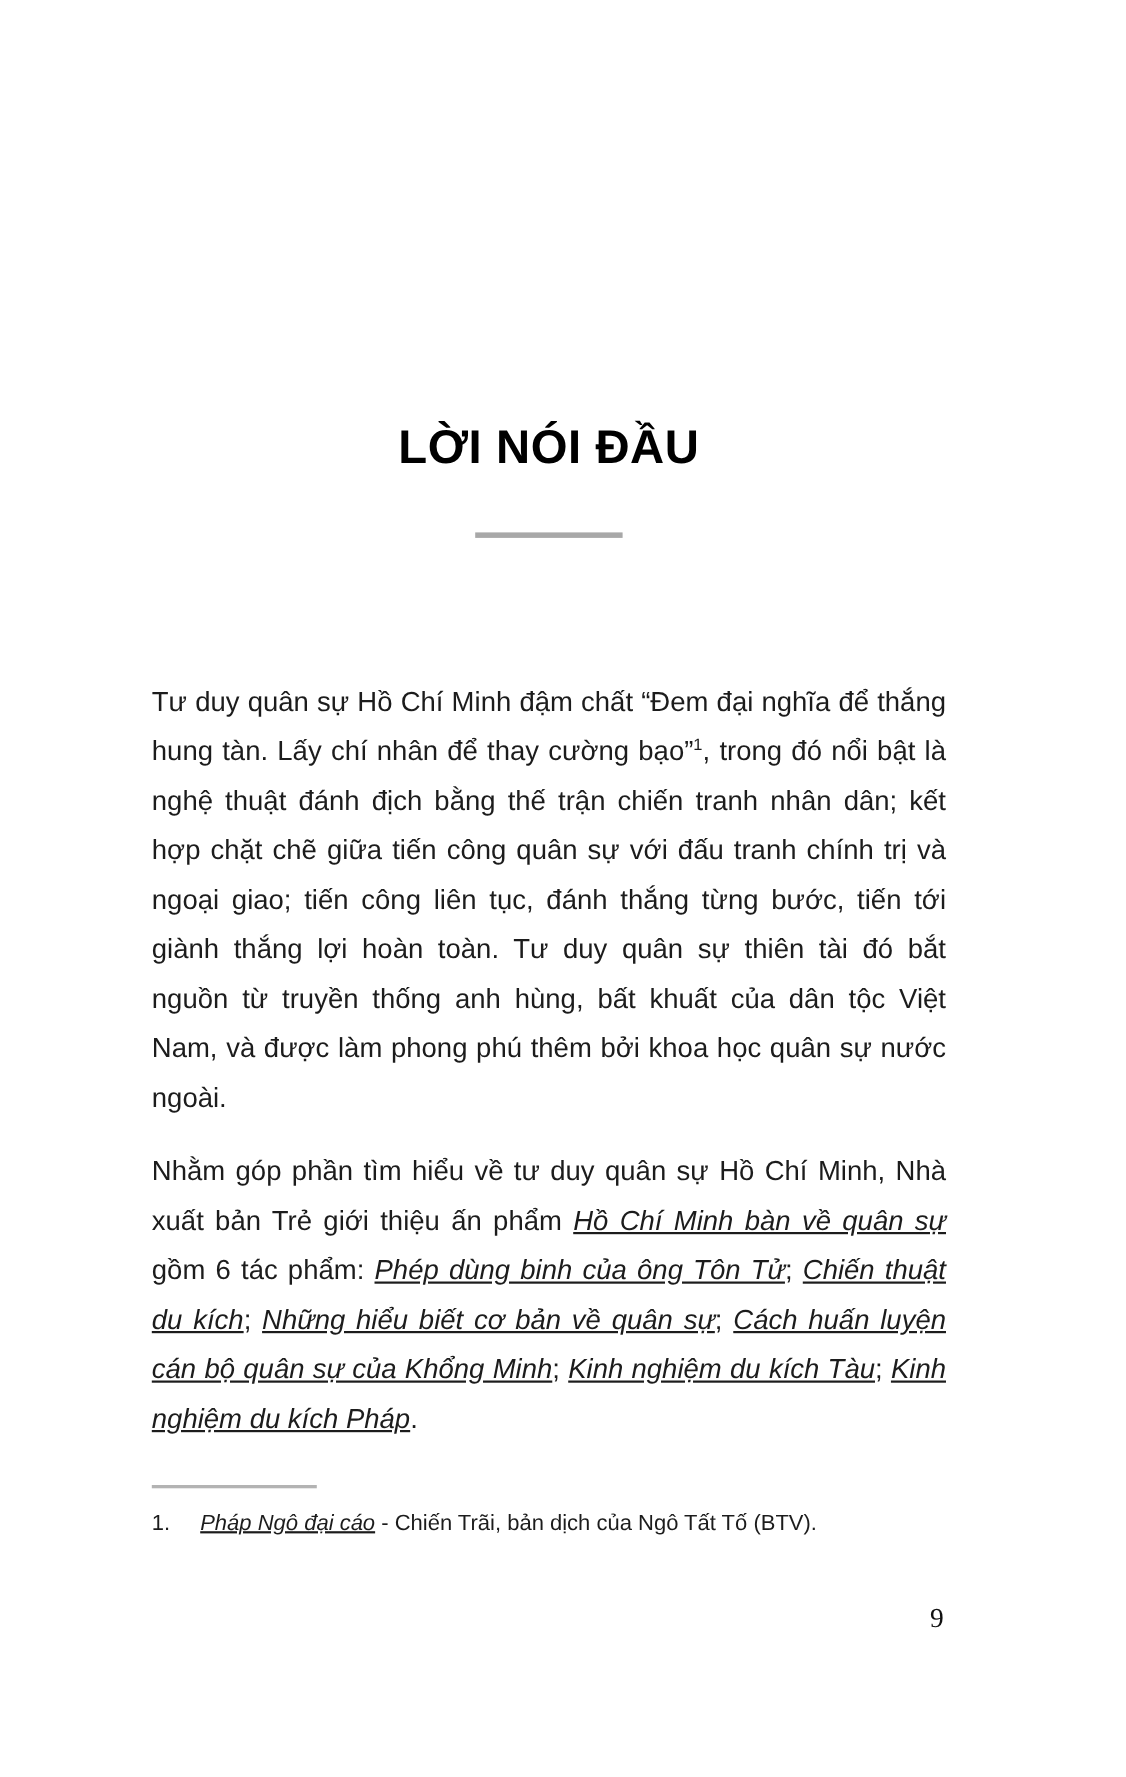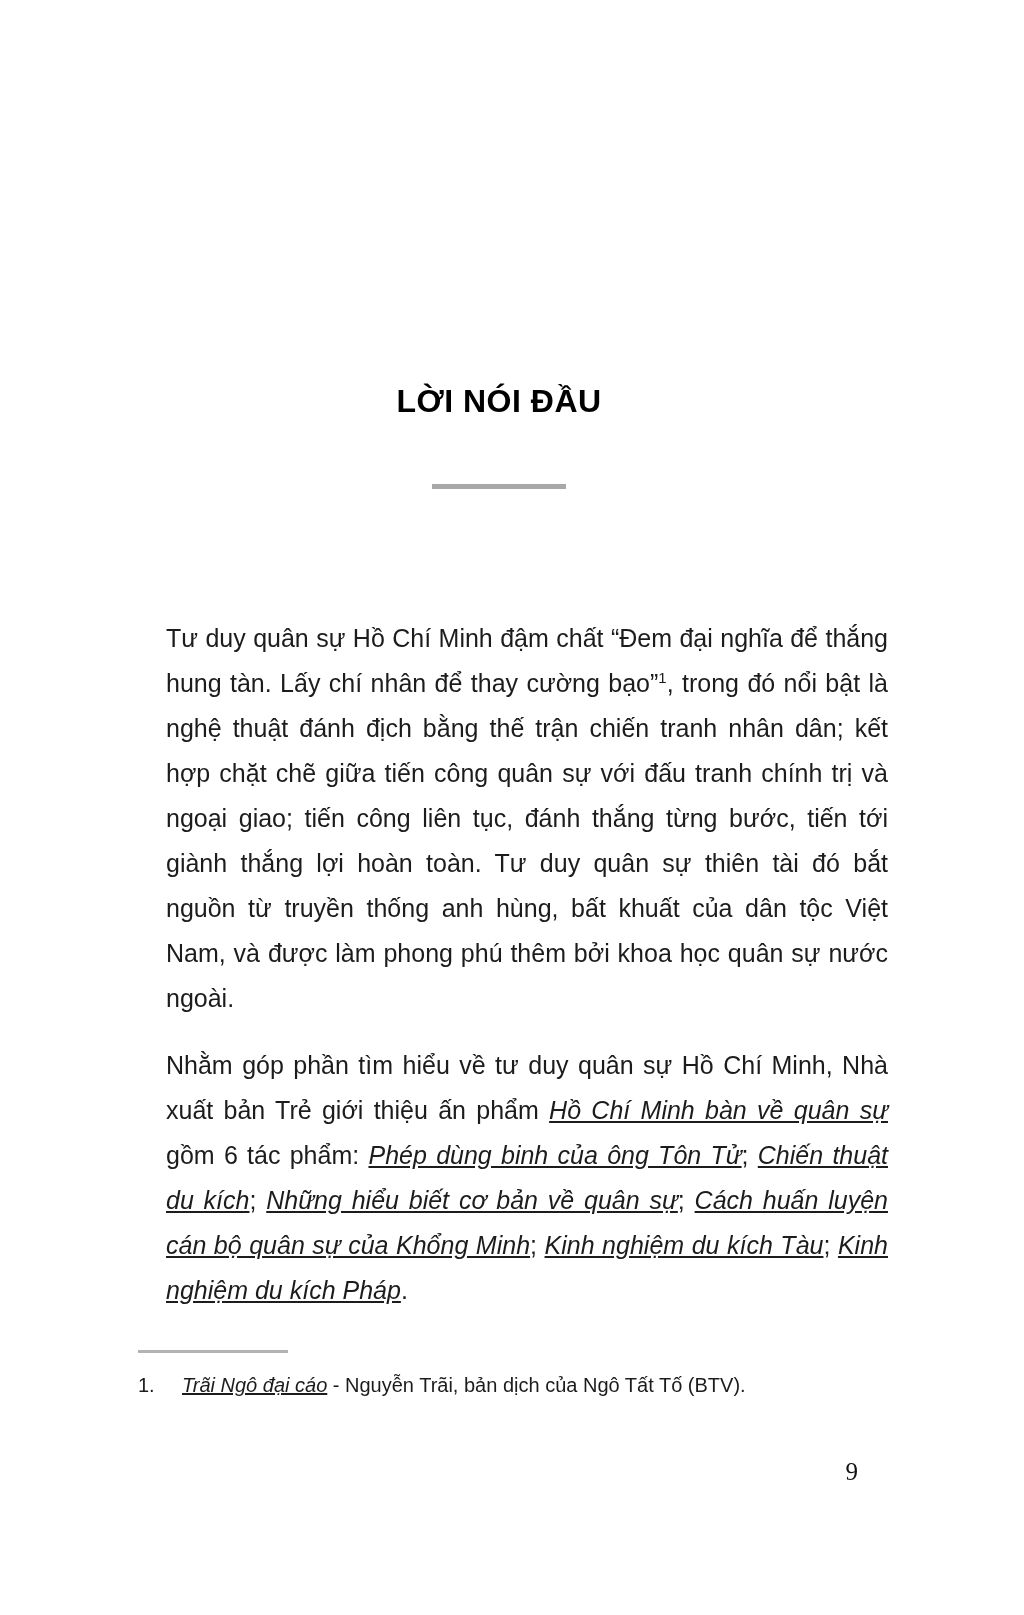--- a/index.html
+++ b/index.html
@@ -22,21 +22,21 @@
     top: 0;
     width: 722px;
     height: 100%;
   }
   .title {
     position: absolute;
     top: 383px;
     left: 0;
     width: 100%;
     text-align: center;
-    font-size: 32px;
+    font-size: 43px;
     font-weight: 700;
     letter-spacing: 0.5px;
     color: #000000;
   }
   .title-divider {
     position: absolute;
     top: 484px;
     left: 50%;
     transform: translateX(-50%);
     width: 134px;
@@ -45,21 +45,20 @@
   }
   .body-text {
     position: absolute;
     top: 616px;
     left: 0;
     width: 100%;
     font-size: 25px;
     line-height: 45px;
     text-align: justify;
     color: #1c1c1c;
-    margin-left: 28px;
   }
   .body-text p + p {
     margin-top: 22px;
   }
   .italic { font-style: italic; text-decoration: underline; }
   sup {
     font-size: 0.6em;
     vertical-align: super;
     line-height: 0;
   }
@@ -109,20 +108,20 @@
 
     <div class="body-text">
       <p><span>Tư duy quân sự Hồ Chí Minh đậm chất “Đem đại nghĩa để thắng hung tàn. Lấy chí nhân để thay cường bạo”</span><sup>1</sup><span>, trong đó nổi bật là nghệ thuật đánh địch bằng thế trận chiến tranh nhân dân; kết hợp chặt chẽ giữa tiến công quân sự với đấu tranh chính trị và ngoại giao; tiến công liên tục, đánh thắng từng bước, tiến tới giành thắng lợi hoàn toàn. Tư duy quân sự thiên tài đó bắt nguồn từ truyền thống anh hùng, bất khuất của dân tộc Việt Nam, và được làm phong phú thêm bởi khoa học quân sự nước ngoài.</span></p>
       <p><span>Nhằm góp phần tìm hiểu về tư duy quân sự Hồ Chí Minh, Nhà xuất bản Trẻ giới thiệu ấn phẩm </span><span class="italic">Hồ Chí Minh bàn về quân sự</span><span> gồm 6 tác phẩm: </span><span class="italic">Phép dùng binh của ông Tôn Tử</span><span>; </span><span class="italic">Chiến thuật du kích</span><span>; </span><span class="italic">Những hiểu biết cơ bản về quân sự</span><span>; </span><span class="italic">Cách huấn luyện cán bộ quân sự của Khổng Minh</span><span>; </span><span class="italic">Kinh nghiệm du kích Tàu</span><span>; </span><span class="italic">Kinh nghiệm du kích Pháp</span><span>.</span></p>
     </div>
 
     <div class="footnote-area">
       <div class="footnote-divider"></div>
       <div class="footnote">
         <span class="fn-num">1.</span>
-        <span class="fn-text"><span class="italic">Trãi Ngô đại cáo</span><span> - Nguyễn Trãi, bản dịch của Ngô Tất Tố (BTV).</span></span>
+        <span class="fn-text"><span class="italic">Pháp Ngô đại cáo</span><span> - Chiến Trãi, bản dịch của Ngô Tất Tố (BTV).</span></span>
       </div>
     </div>
 
     <div class="page-number">9</div>
 
   </div>
 </div>
 
 </body></html>

